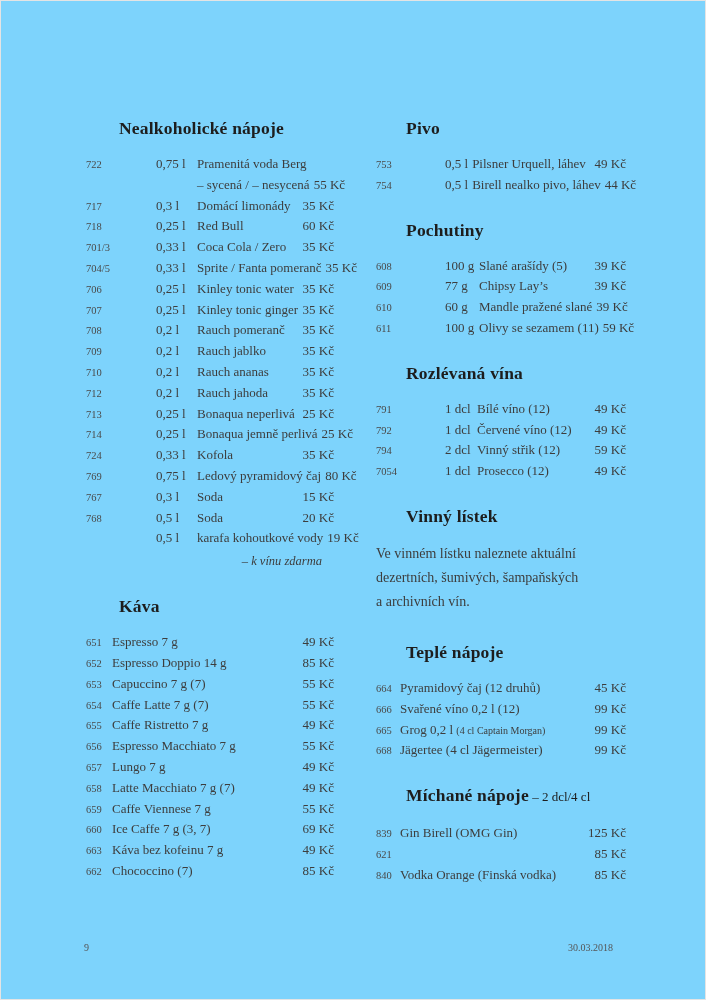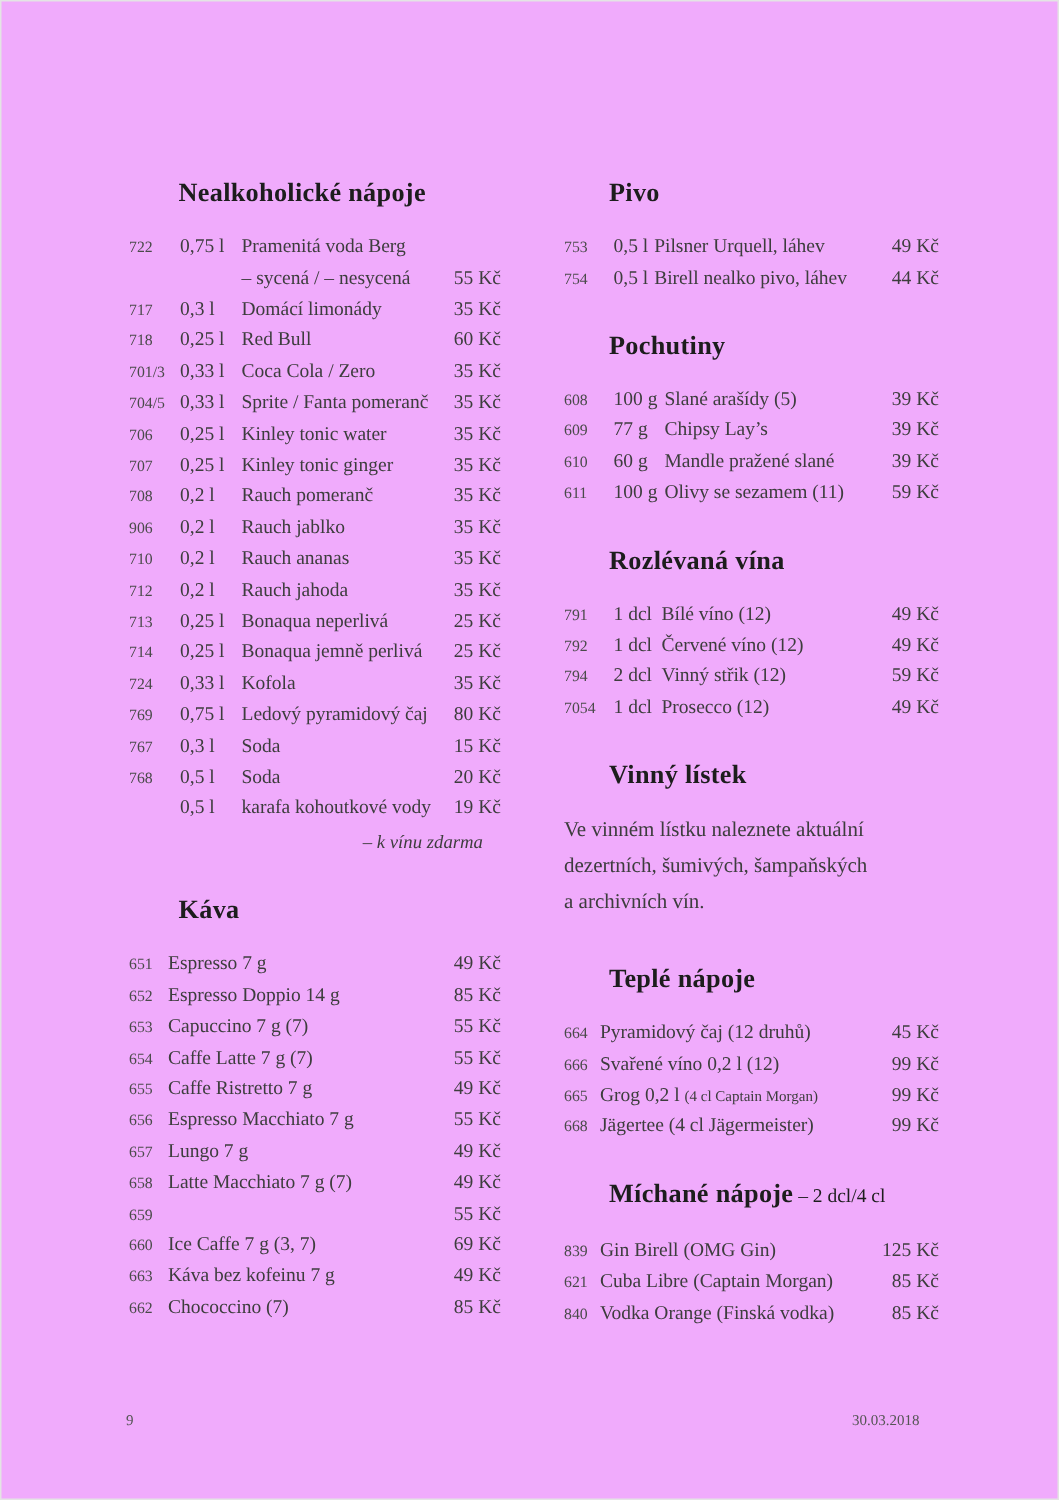--- a/index.html
+++ b/index.html
@@ -1,19 +1,19 @@
 <!DOCTYPE html>
 <html><head>
 <meta charset="utf-8">
 <style>
   html,body{margin:0;padding:0;background:#fff;}
   .page{
     position:relative;
     width:706px;height:1000px;
-    background:#f0abfc;
+    background:#7dd3fc;
     box-sizing:border-box;
     border:1px solid #e4e4e4;
     font-family:"Liberation Serif", "DejaVu Serif", serif;
     color:#3d3d3d;
     overflow:hidden;
   }
   .col{position:absolute;top:115px;}
   .col-left{left:85px;width:248px;}
   .col-right{left:375px;width:250px;font-family:Liberation Serif, serif;}
 
@@ -23,21 +23,21 @@
     white-space:nowrap;
   }
   .col-right .section-title{margin-left:30px;}
   .menu-section:first-child .section-title{margin-top:0;}
   .tight-top .section-title{margin-top:26px;}
   .title-suffix{font-weight:400;font-size:13px;letter-spacing:0;}
 
   .row{display:flex;align-items:baseline;height:20.8px;line-height:20.8px;font-size:13px;white-space:nowrap;}
   .code{flex:none;width:34px;font-size:10.5px;color:#4a4a4a;}
   .col-right .code{width:33px;}
-  .qty{flex:none;width:41px;}
+  .qty{flex:none;width:41px;margin-left:36px;}
   .col-right .qty{width:32px;}
   .qty-right .qty{width:30px;text-align:left;margin-right:4px;}
   .layout-pivo .qty{width:auto;margin-right:4px;}
   .layout-cols3 .code{width:26px;}
   .col-right .layout-cols3 .code{width:24px;}
   .name{flex:1;overflow:visible;}
   .name .small{font-size:10px;}
   .price{flex:none;margin-left:auto;padding-left:4px;text-align:center;}
 
   .note{
@@ -104,21 +104,21 @@
           <span class="name">Kinley tonic ginger</span>
           <span class="price">35 Kč</span>
         </div>
         <div class="row">
           <span class="code">708</span>
           <span class="qty">0,2 l</span>
           <span class="name">Rauch pomeranč</span>
           <span class="price">35 Kč</span>
         </div>
         <div class="row">
-          <span class="code">906</span>
+          <span class="code">709</span>
           <span class="qty">0,2 l</span>
           <span class="name">Rauch jablko</span>
           <span class="price">35 Kč</span>
         </div>
         <div class="row">
           <span class="code">710</span>
           <span class="qty">0,2 l</span>
           <span class="name">Rauch ananas</span>
           <span class="price">35 Kč</span>
         </div>
@@ -209,20 +209,21 @@
           <span class="name">Lungo 7 g</span>
           <span class="price">49 Kč</span>
         </div>
         <div class="row">
           <span class="code">658</span>
           <span class="name">Latte Macchiato 7 g (7)</span>
           <span class="price">49 Kč</span>
         </div>
         <div class="row">
           <span class="code">659</span>
+          <span class="name">Caffe Viennese 7 g</span>
           <span class="price">55 Kč</span>
         </div>
         <div class="row">
           <span class="code">660</span>
           <span class="name">Ice Caffe 7 g (3, 7)</span>
           <span class="price">69 Kč</span>
         </div>
         <div class="row">
           <span class="code">663</span>
           <span class="name">Káva bez kofeinu 7 g</span>
@@ -338,21 +339,20 @@
       </section>
       <section class="menu-section layout-cols3">
         <h2 class="section-title">Míchané nápoje<span class="title-suffix"> – 2 dcl/4 cl</span></h2>
         <div class="row">
           <span class="code">839</span>
           <span class="name">Gin Birell (OMG Gin)</span>
           <span class="price">125 Kč</span>
         </div>
         <div class="row">
           <span class="code">621</span>
-          <span class="name">Cuba Libre (Captain Morgan)</span>
           <span class="price">85 Kč</span>
         </div>
         <div class="row">
           <span class="code">840</span>
           <span class="name">Vodka Orange (Finská vodka)</span>
           <span class="price">85 Kč</span>
         </div>
       </section>
     </div>
   <div class="footer-left">9</div>

